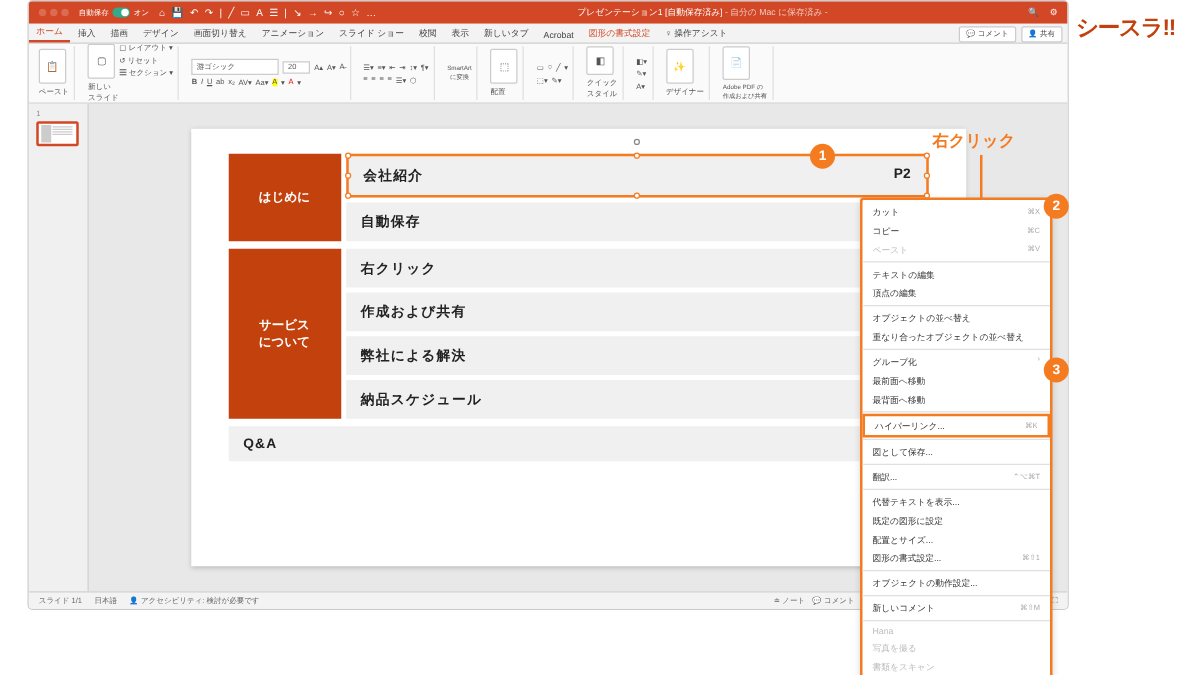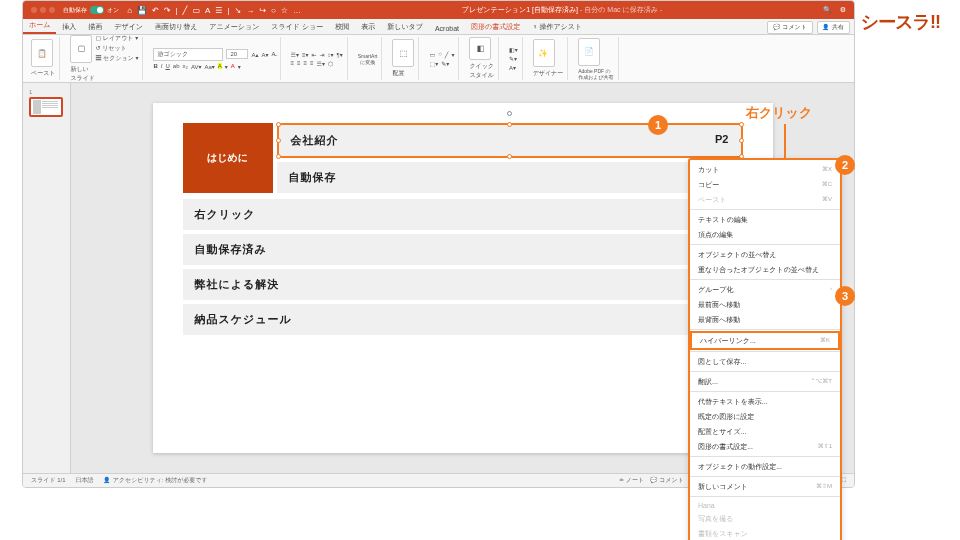--- a/index.html
+++ b/index.html
@@ -280,41 +280,47 @@
                 <span>会社紹介</span>
                   <span class="page">P2</span>
               </div>
               <div class="item">
                   <span>自動保存</span>
                   <span class="page">P3</span>
                 </div>
             </div>
           </div>
           <div class="section">
+            <div class="section-label" style="white-space:pre">サービス
+について</div>
             <div class="section-items">
               <div class="item">
                   <span>右クリック</span>
                   <span class="page">P4</span>
                 </div>
               <div class="item">
-                  <span>自動保存済み</span>
+                  <span>作成および共有</span>
                   <span class="page">P5</span>
                 </div>
               <div class="item">
                   <span>弊社による解決</span>
                   <span class="page">P7</span>
                 </div>
               <div class="item">
                   <span>納品スケジュール</span>
                   <span class="page">P9</span>
                 </div>
             </div>
           </div>
           <div class="section">
             <div class="section-items">
+              <div class="item">
+                  <span>Q&amp;A</span>
+                  <span class="page">P12</span>
+                </div>
             </div>
           </div>
         </div>
       </div>
     </div>
   </div>
 
   <div class="statusbar">
     <span>スライド 1/1</span>
     <span>日本語</span>

